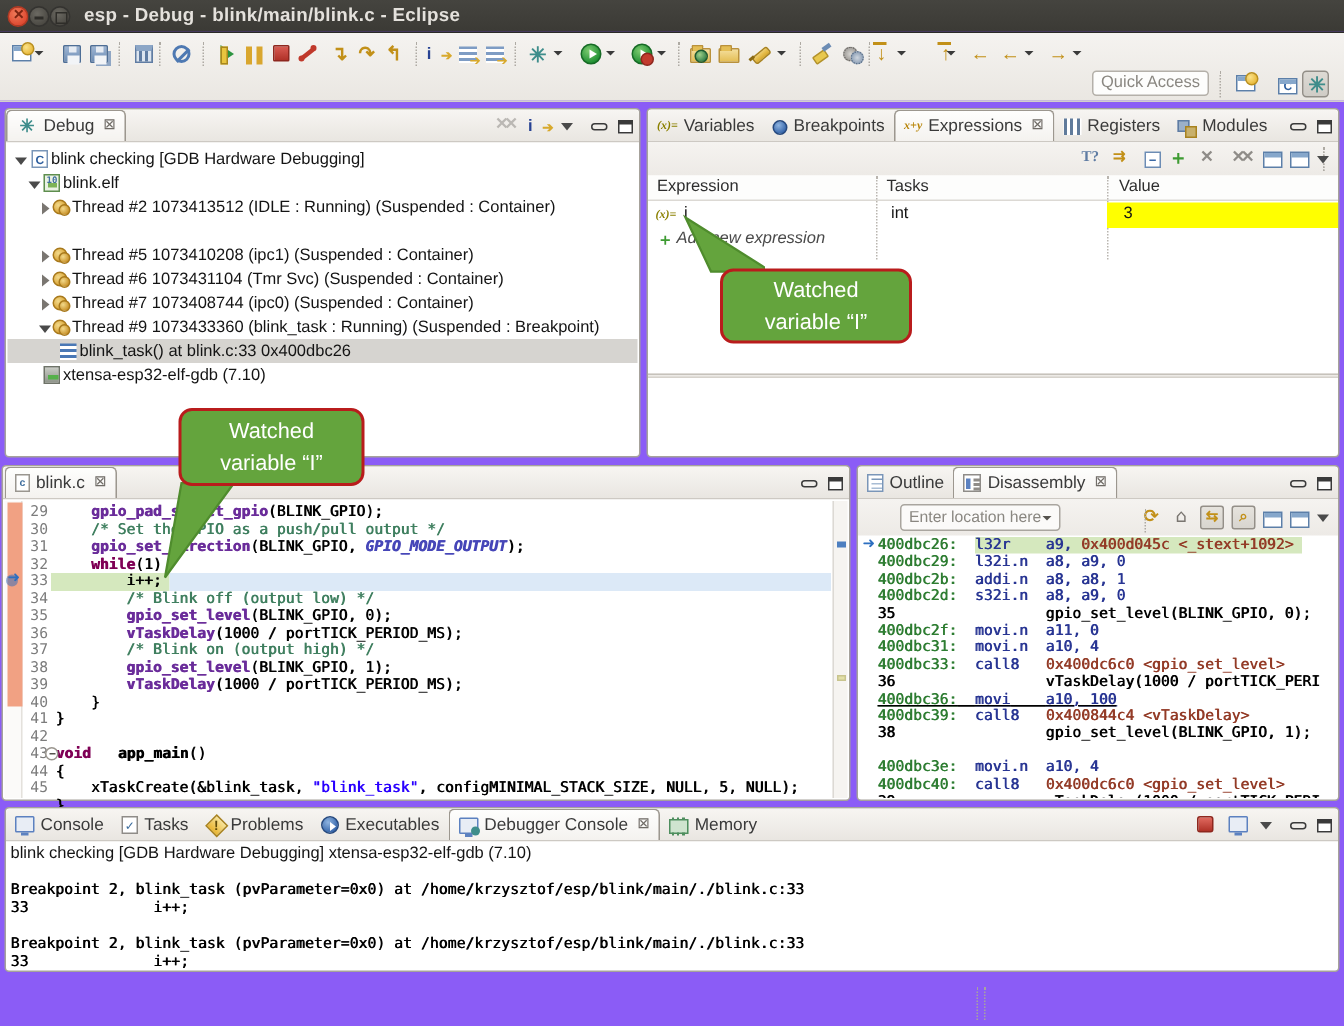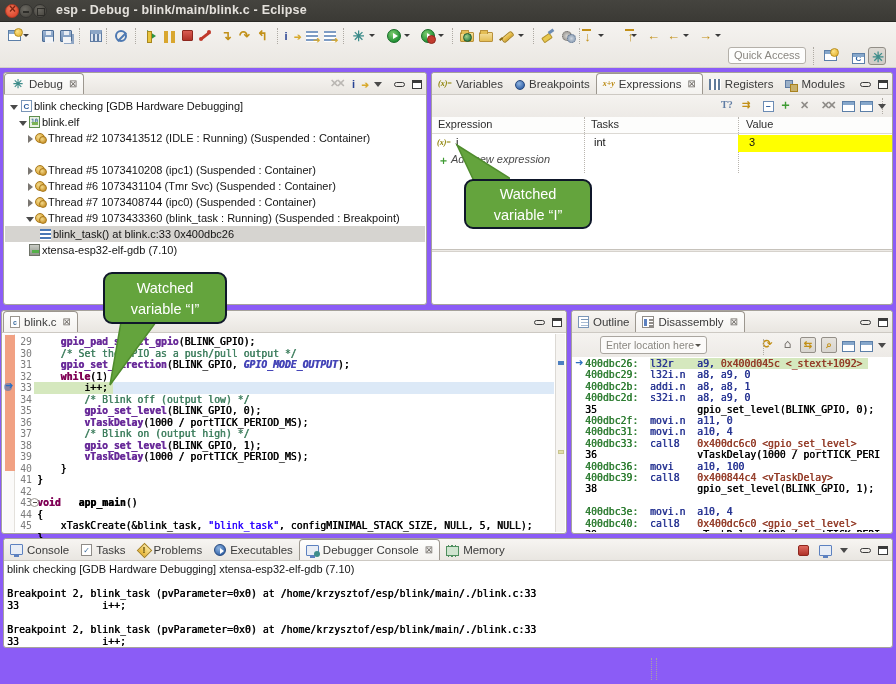--- a/index.html
+++ b/index.html
@@ -198,22 +198,22 @@
   .i-disasm:before{content:"";position:absolute;left:1px;top:2px;width:3px;height:7px;background:#5C81C0;}
   .i-disasm:after{content:"";position:absolute;left:5.5px;top:2px;width:5px;height:1.5px;background:#8F8C88;box-shadow:0 3px 0 #8F8C88,0 6px 0 #8F8C88;}
   .i-bpdot{width:10px;height:10px;border-radius:50%;background:radial-gradient(circle at 38% 32%,#8FB4E0,#3262A8 78%);border:1px solid #26497E;margin-top:2px;}
   .i-regs{width:12px;height:11px;margin-top:2px;background:repeating-linear-gradient(90deg,#607B9B 0 2px,#fff 2px 4.5px);}
   .i-mods{width:12px;height:12px;}
   .i-mods:before{content:"";position:absolute;left:0;top:2px;width:6px;height:6px;background:#9BB0C8;border:1px solid #5F7CA3;}
   .i-mods:after{content:"";position:absolute;left:5px;top:6px;width:6px;height:6px;background:#C8B06A;border:1px solid #A8821E;}
   .i-cfile{width:10px;height:12px;background:#fff;border:1px solid #9A968F;font:bold 7px/12px "Liberation Sans",sans-serif;color:#3E6E9E;text-align:center;}
 
   
-  .callout{position:absolute;background:#64A43D;border:2px solid #0f172a;border-radius:9px;z-index:50;
-     color:#fff;text-align:center;font-size:14.5px;line-height:21px;font-weight:normal;}
+  .callout{position:absolute;background:#64A43D;border:2px solid #b91c1c;border-radius:9px;z-index:50;
+     color:#fff;text-align:center;font-size:14.5px;line-height:21px;font-weight:normal;margin-left:16px;}
   .co-tail{position:absolute;z-index:49;}
 
   
   .statusgrip{position:absolute;left:651px;top:658px;height:22px;width:6px;
      border-left:1px dotted #A8A49E;border-right:1px dotted #A8A49E;}
 </style>
 </head>
 <body>
 
 <div id="app">
@@ -509,21 +509,21 @@
     <div class="dis-body" id="dis-body">
         <div class="dline" style="top: 1px;"><div class="dis-green" style="left: 64.9px; width: 218.4px; top: 0px;"></div><span style="position: relative;"><span class="seg-a">400dbc26:</span><span>  </span><span class="seg-i">l32r</span><span>    </span><span class="seg-r">a9, </span><span class="seg-h">0x400d045c &lt;_stext+1092&gt;</span></span></div>
         <div class="dline" style="top: 12.4px;"><span style="position: relative;"><span class="seg-a">400dbc29:</span><span>  </span><span class="seg-i">l32i.n</span><span>  </span><span class="seg-r">a8, a9, 0</span></span></div>
         <div class="dline" style="top: 23.8px;"><span style="position: relative;"><span class="seg-a">400dbc2b:</span><span>  </span><span class="seg-i">addi.n</span><span>  </span><span class="seg-r">a8, a8, 1</span></span></div>
         <div class="dline" style="top: 35.2px;"><span style="position: relative;"><span class="seg-a">400dbc2d:</span><span>  </span><span class="seg-i">s32i.n</span><span>  </span><span class="seg-r">a8, a9, 0</span></span></div>
         <div class="dline" style="top: 46.6px;"><span style="position: relative;"><span>35</span><span>                 </span><span>gpio_set_level(BLINK_GPIO, 0);</span></span></div>
         <div class="dline" style="top: 58px;"><span style="position: relative;"><span class="seg-a">400dbc2f:</span><span>  </span><span class="seg-i">movi.n</span><span>  </span><span class="seg-r">a11, 0</span></span></div>
         <div class="dline" style="top: 69.4px;"><span style="position: relative;"><span class="seg-a">400dbc31:</span><span>  </span><span class="seg-i">movi.n</span><span>  </span><span class="seg-r">a10, 4</span></span></div>
         <div class="dline" style="top: 80.8px;"><span style="position: relative;"><span class="seg-a">400dbc33:</span><span>  </span><span class="seg-i">call8</span><span>   </span><span class="seg-h">0x400dc6c0 &lt;gpio_set_level&gt;</span></span></div>
         <div class="dline" style="top: 92.2px;"><span style="position: relative;"><span>36</span><span>                 </span><span>vTaskDelay(1000 / portTICK_PERI</span></span></div>
-        <div class="dline" style="top: 103.6px;"><span style="position: relative;"><span class="seg-a">400dbc36:</span><span>  </span><span class="seg-i">movi</span><span>    </span><span class="seg-r">a10, 100</span></span></div>
+        <div class="dline" style="top: 103.6px;"><span style="position: relative; text-decoration: underline;"><span class="seg-a">400dbc36:</span><span>  </span><span class="seg-i">movi</span><span>    </span><span class="seg-r">a10, 100</span></span></div>
         <div class="dline" style="top: 115px;"><span style="position: relative;"><span class="seg-a">400dbc39:</span><span>  </span><span class="seg-i">call8</span><span>   </span><span class="seg-h">0x400844c4 &lt;vTaskDelay&gt;</span></span></div>
         <div class="dline" style="top: 126.4px;"><span style="position: relative;"><span>38</span><span>                 </span><span>gpio_set_level(BLINK_GPIO, 1);</span></span></div>
         <div class="dline" style="top: 149.2px;"><span style="position: relative;"><span class="seg-a">400dbc3e:</span><span>  </span><span class="seg-i">movi.n</span><span>  </span><span class="seg-r">a10, 4</span></span></div>
         <div class="dline" style="top: 160.6px;"><span style="position: relative;"><span class="seg-a">400dbc40:</span><span>  </span><span class="seg-i">call8</span><span>   </span><span class="seg-h">0x400dc6c0 &lt;gpio_set_level&gt;</span></span></div>
         <div class="dline" style="top: 172px;"><span style="position: relative;"><span>39</span><span>                 </span><span>vTaskDelay(1000 / portTICK_PERI</span></span></div>
       </div>
     <div class="ip-arrow" style="left:3px;top:47px;">➜</div>
   </div>
 
   <div class="panel" id="console-panel" style="left:3px;top:538px;width:890px;height:110px;">

